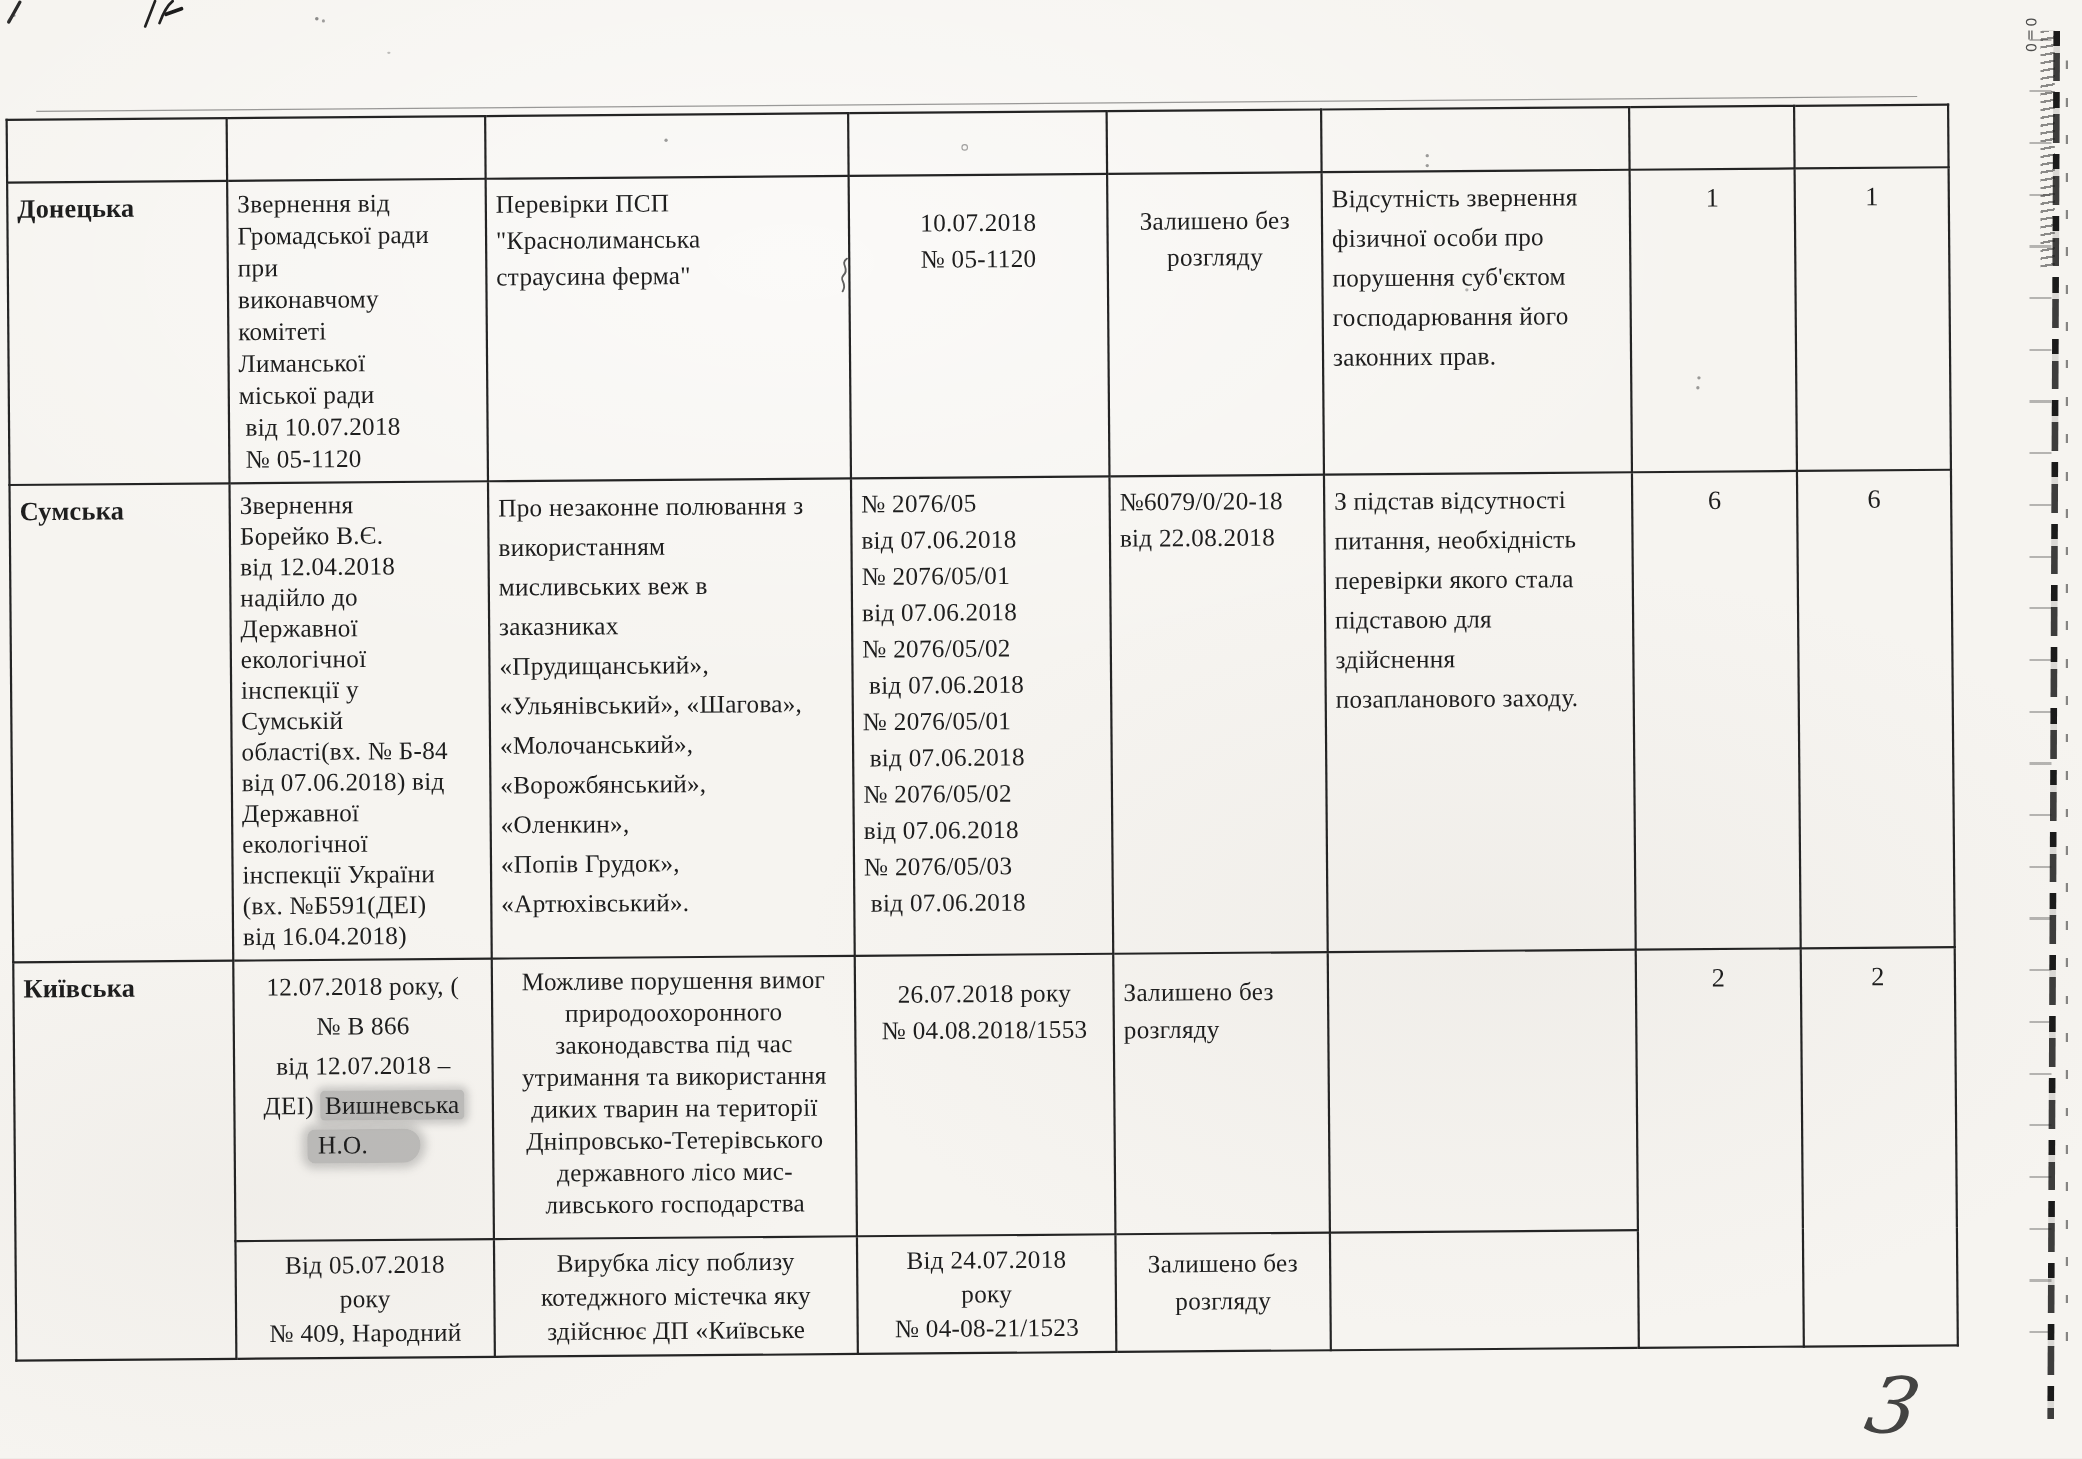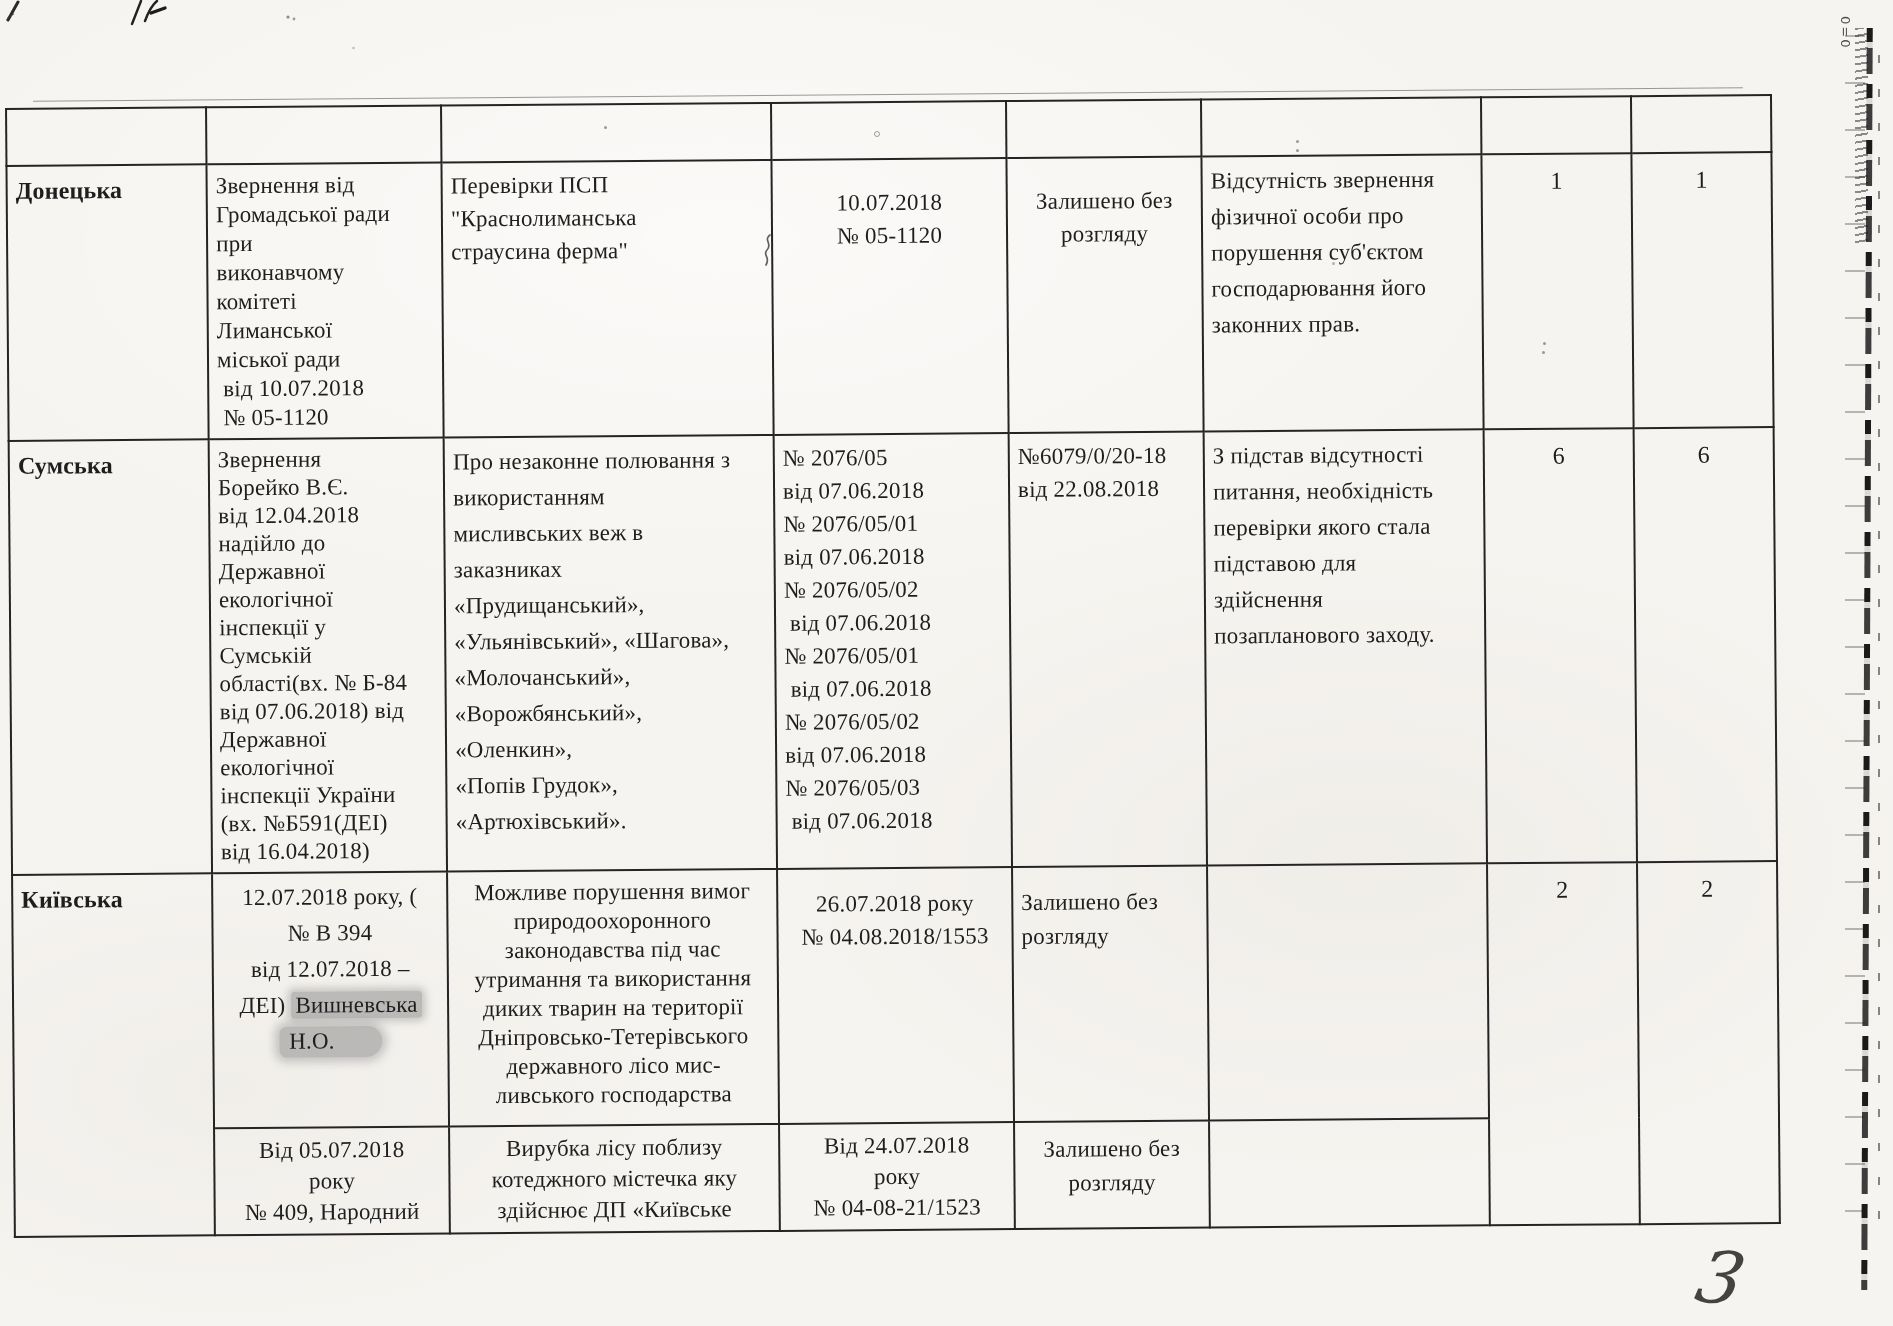--- a/index.html
+++ b/index.html
@@ -231,21 +231,21 @@
           <span class="count">6</span>
         </td>
       </tr>
 
       <tr style="height:255px;">
         <td class="c-left" rowspan="2">
           <span class="region">Київська</span>
         </td>
         <td>
           <div class="ln"><span>12.07.2018 року, (</span></div>
-          <div class="ln"><span>№ В 394</span></div>
+          <div class="ln"><span>№ В 866</span></div>
           <div class="ln"><span>від 12.07.2018 –</span></div>
           <div class="ln">
             <span>ДЕІ) </span><span class="hl">Вишневська</span>
           </div>
           <div class="ln">
             <span class="hl hl-blob">Н.О.</span>
           </div>
         </td>
         <td class="c-center">
           <span class="ml lh29">Можливе порушення вимог

